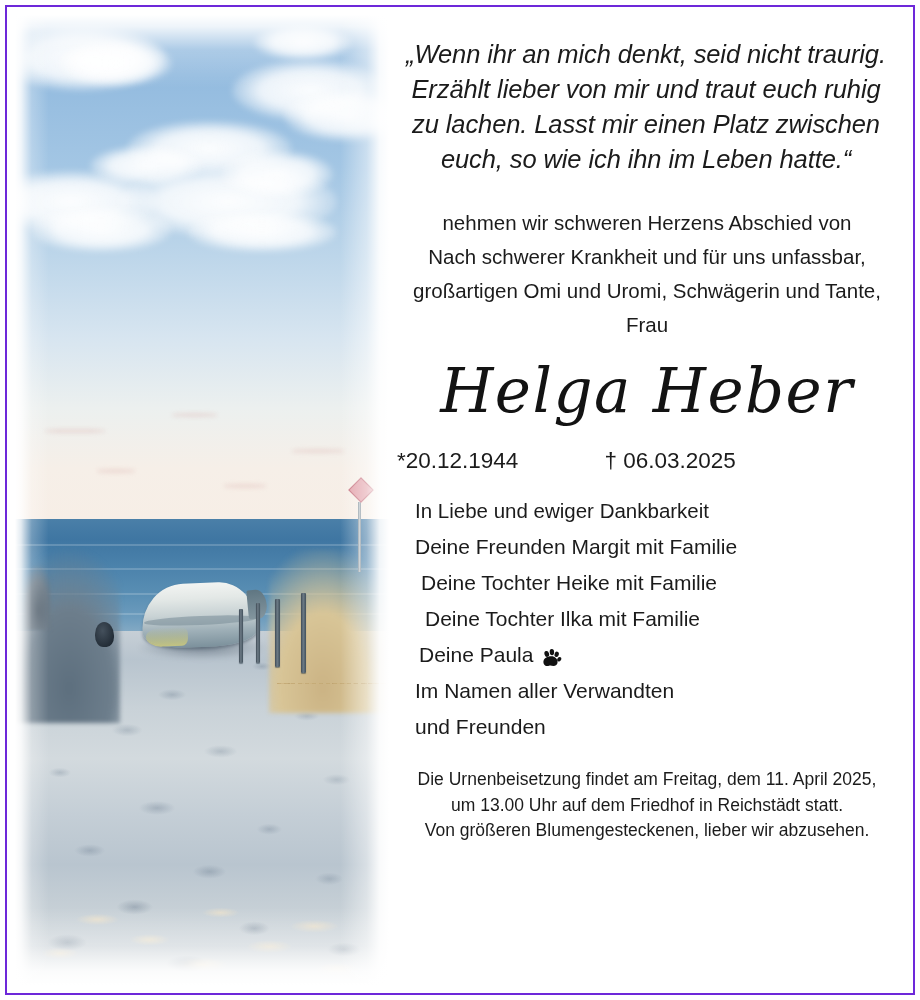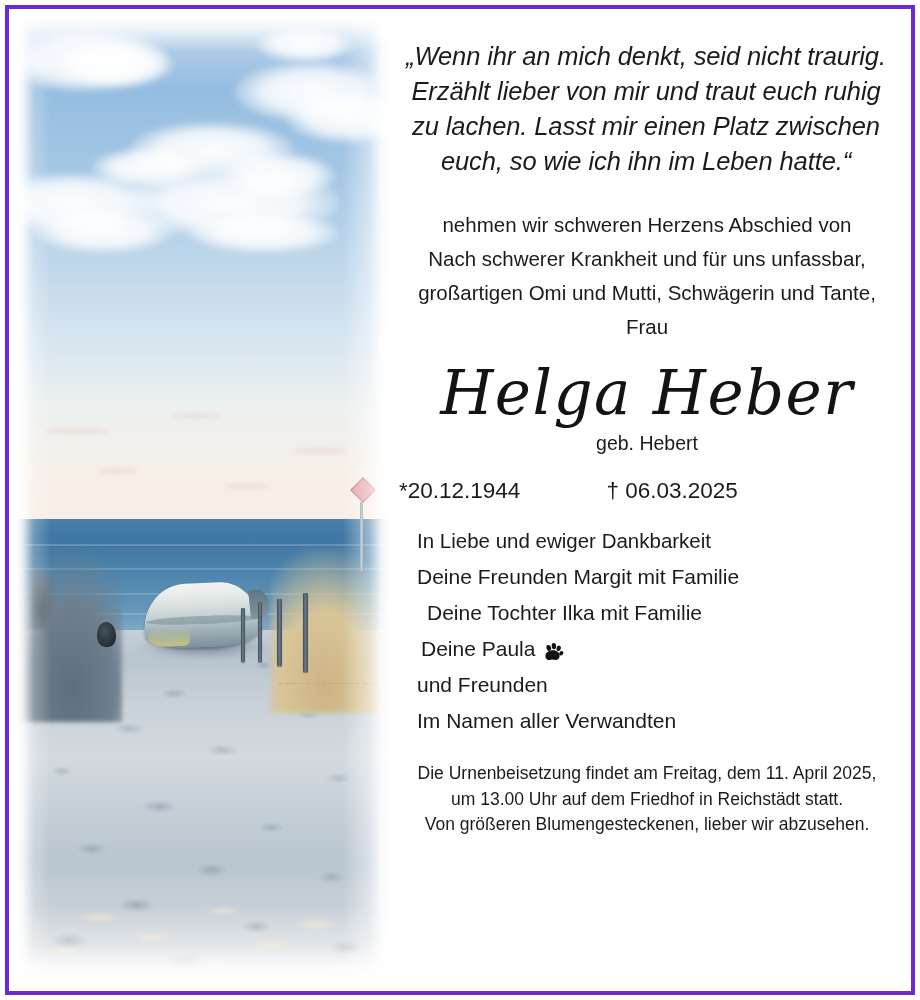--- a/index.html
+++ b/index.html
@@ -21,21 +21,21 @@
     height: 1000px;
     box-sizing: border-box;
     padding: 5px;
     background: #ffffff;
   }
   #frame {
     position: relative;
     width: 100%;
     height: 100%;
     box-sizing: border-box;
-    border: 4px solid #6d28d9;
+    border: 2px solid #6d28d9;
     background: #4d7c0f;
   }
   #inner {
     position: relative;
     width: 100%;
     height: 100%;
     box-sizing: border-box;
     background: #ffffff;
     display: flex;
     flex-direction: row;
@@ -479,50 +479,50 @@
         </div>
       </div>
 
       <div id="text-col">
 
         <div class="quote">„Wenn ihr an mich denkt, seid nicht traurig. Erzählt lieber von mir und traut euch ruhig zu lachen. Lasst mir einen Platz zwischen euch, so wie ich ihn im Leben hatte.“</div>
 
         <div class="intro">
           <div>nehmen wir schweren Herzens Abschied von</div>
           <div>Nach schwerer Krankheit und für uns unfassbar,</div>
-          <div>großartigen Omi und Mutti, Schwägerin und Tante,</div>
+          <div>großartigen Omi und Uromi, Schwägerin und Tante,</div>
           <div>Frau</div>
         </div>
 
         <div class="name">Helga Heber</div>
-        <div class="maiden">geb. Hebert</div>
 
         <div class="dates">
           <span>*20.12.1944</span>
           <span>† 06.03.2025</span>
         </div>
 
         <div class="family">
           <div class="family-head">In Liebe und ewiger Dankbarkeit</div>
           <div class="family-line">Deine Freunden Margit mit Familie</div>
+          <div class="family-line indent-1">Deine Tochter Heike mit Familie</div>
           <div class="family-line indent-2">Deine Tochter Ilka mit Familie</div>
           <div class="family-line indent-3">
             <span>Deine Paula</span>
             <span class="paw">
               <svg viewBox="0 0 24 24" width="22" height="22" aria-hidden="true">
                 <ellipse cx="7.4" cy="7.6" rx="2.5" ry="3.3" fill="#111" transform="rotate(-18 7.4 7.6)"></ellipse>
                 <ellipse cx="13.0" cy="5.6" rx="2.4" ry="3.3" fill="#111" transform="rotate(-4 13 5.6)"></ellipse>
                 <ellipse cx="18.2" cy="8.0" rx="2.3" ry="3.0" fill="#111" transform="rotate(16 18.2 8)"></ellipse>
                 <ellipse cx="21.0" cy="13.4" rx="2.0" ry="2.6" fill="#111" transform="rotate(32 21 13.4)"></ellipse>
                 <path d="M12.6 10.2c3.6 0 6.6 2.9 6.6 6.1 0 2.7-2.2 4.4-4.6 4.4-1.3 0-2.1-.5-3.2-.5s-2 .6-3.3.6c-2.4 0-4.4-1.7-4.4-4.3 0-3.3 3.2-6.3 8.9-6.3z" fill="#111"></path>
               </svg>
             </span>
           </div>
+          <div class="family-line">Im Namen aller Verwandten</div>
           <div class="family-line">und Freunden</div>
-          <div class="family-line">Im Namen aller Verwandten</div>
         </div>
 
         <div class="footer">
           <div>Die Urnenbeisetzung findet am Freitag, dem 11. April 2025,</div>
           <div>um 13.00 Uhr auf dem Friedhof in Reichstädt statt.</div>
           <div>Von größeren Blumengesteckenen, lieber wir abzusehen.</div>
         </div>
 
       </div>
     </div>

